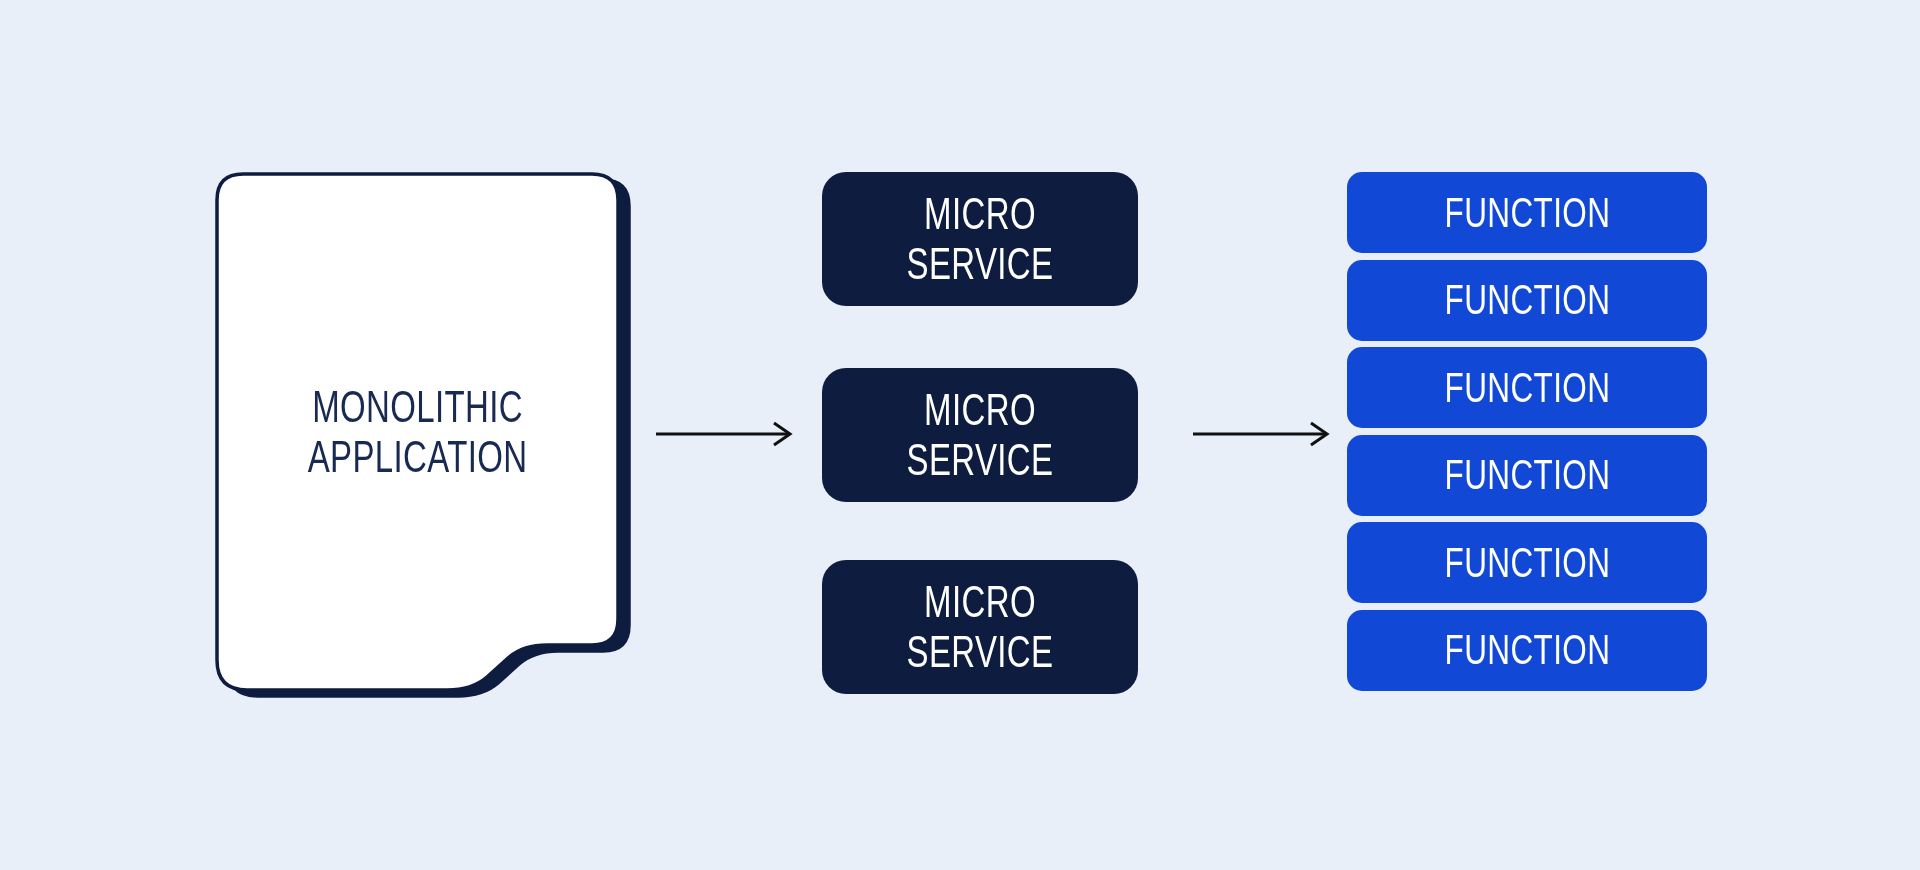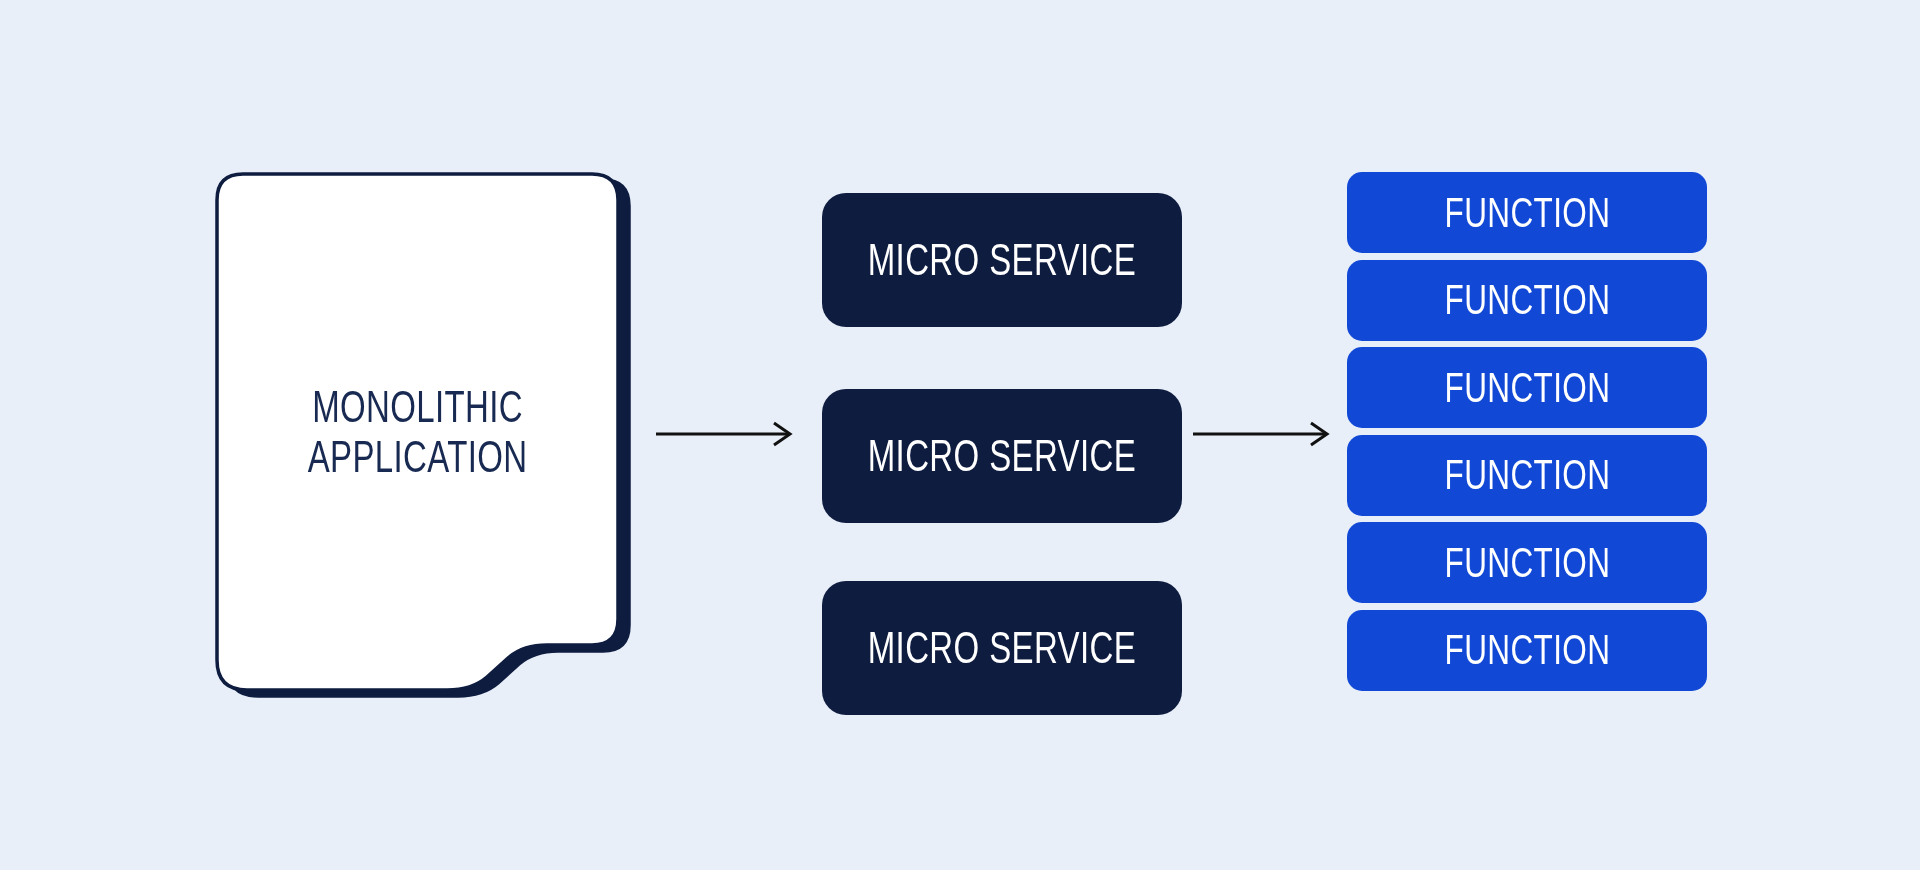--- a/index.html
+++ b/index.html
@@ -46,28 +46,27 @@
     left: 217px; top: 174px;
     width: 401px; height: 516px;
     display: flex; align-items: center; justify-content: center;
     color: var(--monolith-text);
     font-size: 44px;
     line-height: 50px;
     font-weight: 400;
   }
   .service-box {
     position: absolute;
-    left: 822px; width: 360px; height: 134px;
+    left: 822px; width: 316px; height: 134px;
     background: var(--navy);
     border-radius: 24px;
     display: flex; align-items: center; justify-content: center;
     color: var(--label-text);
     font-size: 44px;
     font-weight: 400;
-    margin-top: 21px;
   }
   .service-box.s0 { top: 172px; }
   .service-box.s1 { top: 368px; }
   .service-box.s2 { top: 560px; }
   .functions-column {
     position: absolute;
     left: 1347px; top: 172px;
     width: 360px;
     display: flex; flex-direction: column;
     gap: 6.5px;

